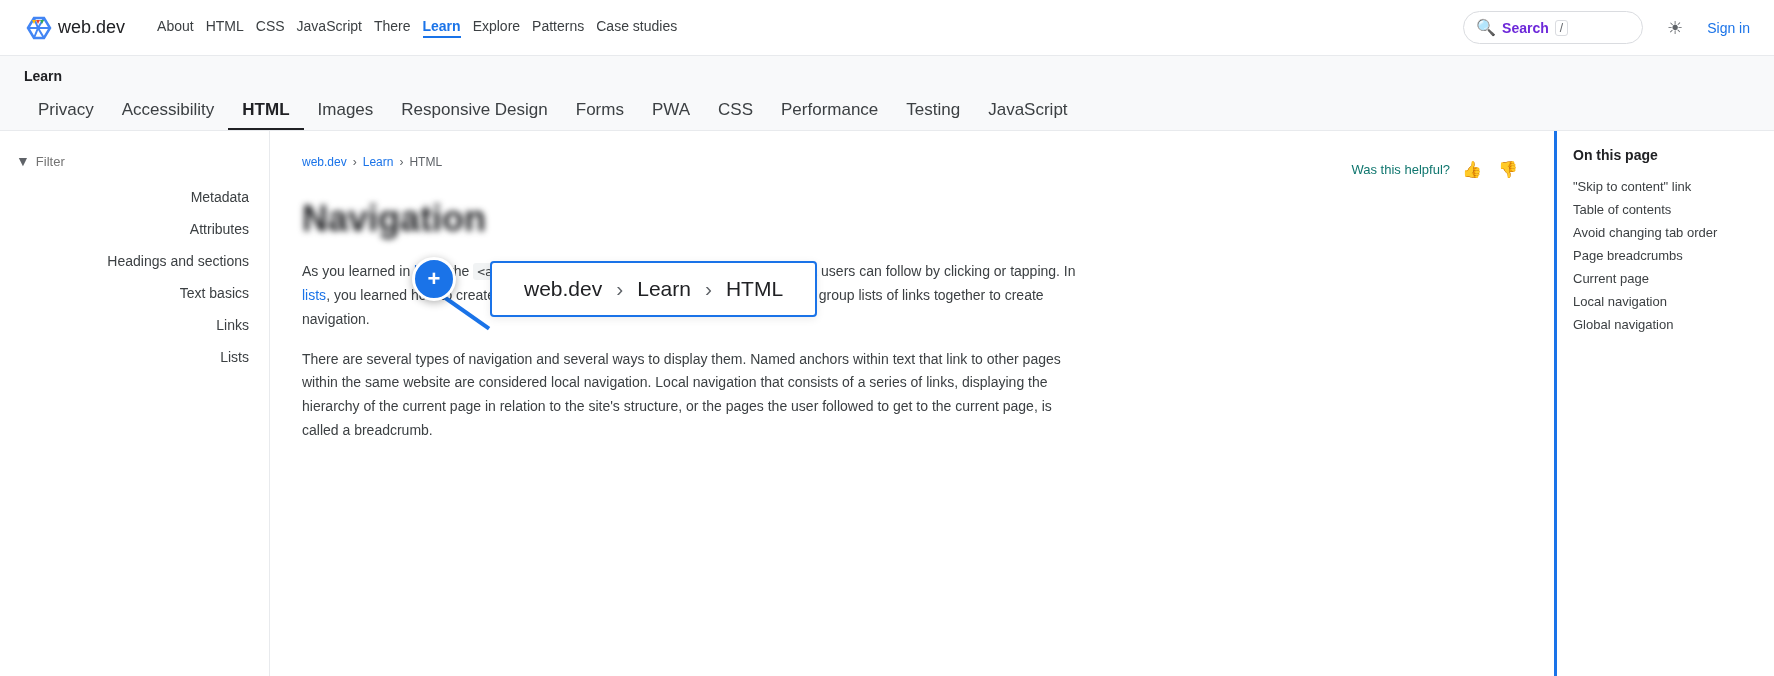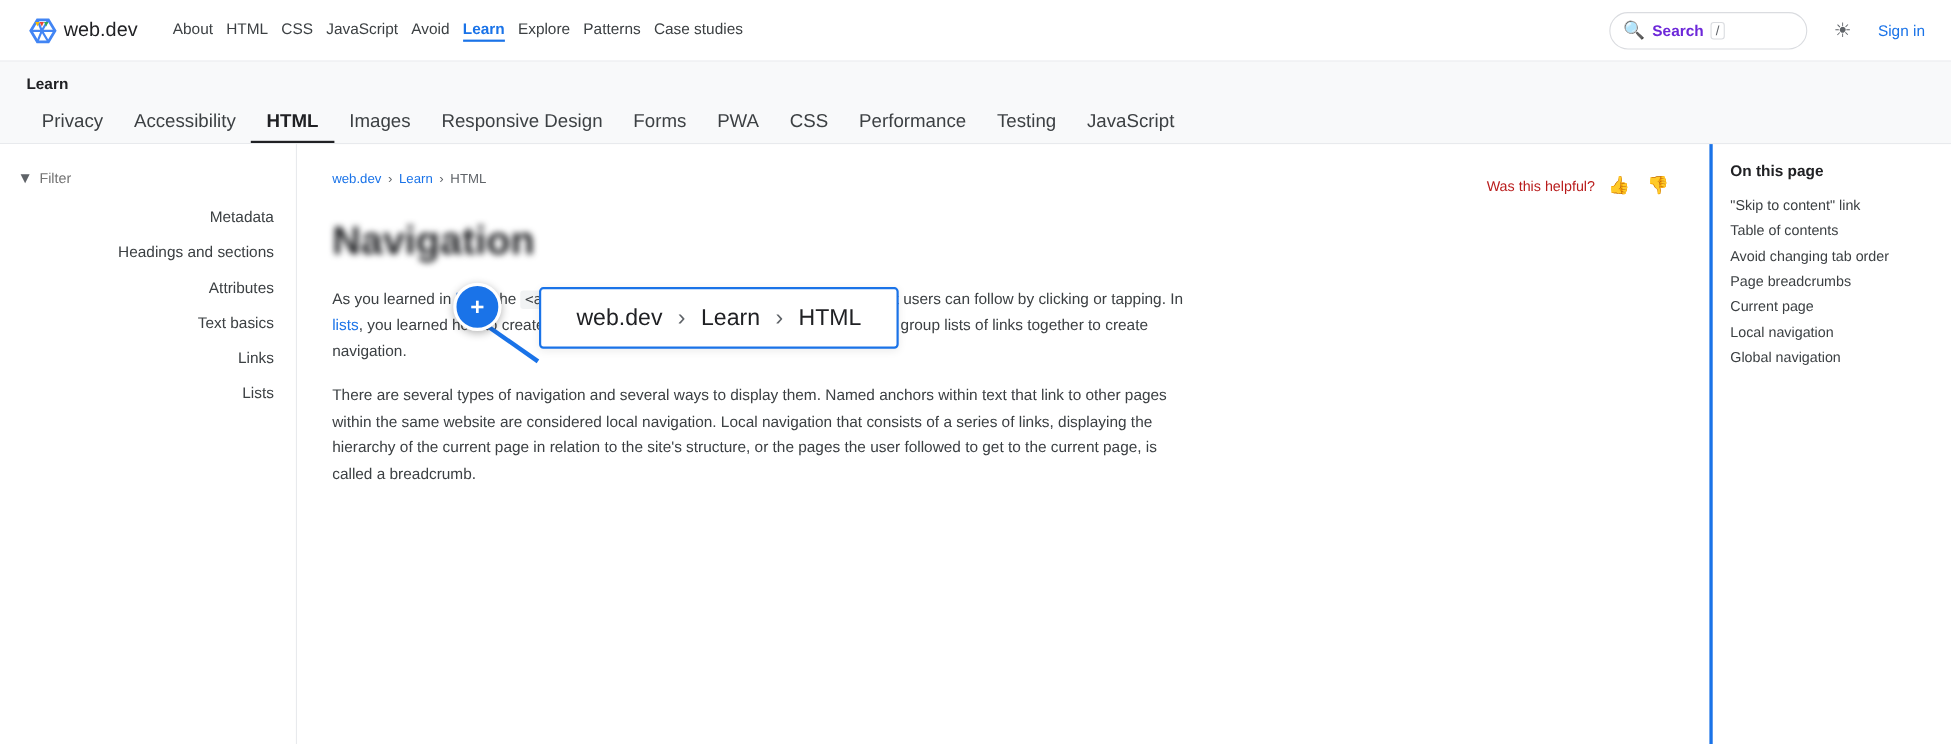--- a/index.html
+++ b/index.html
@@ -43,21 +43,21 @@
     
     .content-area { flex: 1; overflow-y: auto; padding: 24px 32px; position: relative; }
 
     
     .breadcrumb { font-size: 12px; color: #5f6368; display: flex; align-items: center; gap: 6px; margin-bottom: 16px; }
     .breadcrumb a { color: #1a73e8; text-decoration: none; }
     .breadcrumb-sep { color: #5f6368; }
     .breadcrumb-current { color: #5f6368; }
 
     .helpful-row { display: flex; align-items: center; gap: 8px; position: absolute; top: 24px; right: 32px; }
-    .helpful-text { font-size: 13px; color: #b91c1c; }
+    .helpful-text { font-size: 13px; color: #0f766e; }
     .helpful-btn { width: 28px; height: 28px; border: none; background: none; cursor: pointer; color: #5f6368; font-size: 16px; }
 
     .page-title { font-size: 36px; font-weight: 700; color: #202124; margin-bottom: 20px; line-height: 1.2; }
 
     .content-para { font-size: 14px; line-height: 1.7; color: #3c4043; margin-bottom: 16px; max-width: 780px; }
     .content-para a { color: #1a73e8; text-decoration: none; }
     .content-para code { font-family: monospace; background: #f1f3f4; padding: 1px 4px; border-radius: 3px; font-size: 13px; }
 
     
     .right-sidebar { width: 220px; min-width: 220px; border-left: 3px solid #1a73e8; padding: 16px 16px; overflow-y: auto; }
@@ -92,21 +92,21 @@
       <path d="M16 6 L20 6 L18 10 Z" fill="#34a853"></path>
     </svg>
     <span class="logo-text">web.dev</span>
   </a>
 
   <div class="top-nav-links">
     <a class="nav-link" href="#">About</a>
     <a class="nav-link" href="#">HTML</a>
     <a class="nav-link" href="#">CSS</a>
     <a class="nav-link" href="#">JavaScript</a>
-    <a class="nav-link" href="#">Avoid</a>
+    <a class="nav-link" href="#">There</a>
     <a class="nav-link active" href="#">Learn</a>
     <a class="nav-link" href="#">Explore</a>
     <a class="nav-link" href="#">Patterns</a>
     <a class="nav-link" href="#">Case studies</a>
   </div>
 
   <div class="top-nav-right">
     <div class="search-area">
       <span style="color:#5f6368;font-size:16px;">🔍</span>
       <span class="search-text">Search</span>
@@ -135,22 +135,22 @@
 </div>
 
 <div class="main-layout">
 
   <div class="left-sidebar">
     <div class="filter-row">
       <span class="filter-icon">▼</span>
       <span class="filter-text">Filter</span>
     </div>
     <div class="sidebar-item">Metadata</div>
+    <div class="sidebar-item">Attributes</div>
     <div class="sidebar-item">Headings and sections</div>
-    <div class="sidebar-item">Attributes</div>
     <div class="sidebar-item">Text basics</div>
     <div class="sidebar-item">Links</div>
     <div class="sidebar-item">Lists</div>
   </div>
 
   <div class="content-area">
 
     <div style="display:flex; align-items:center; justify-content:space-between; margin-bottom:12px;">
       <div class="breadcrumb">
         <a href="#">web.dev</a>

